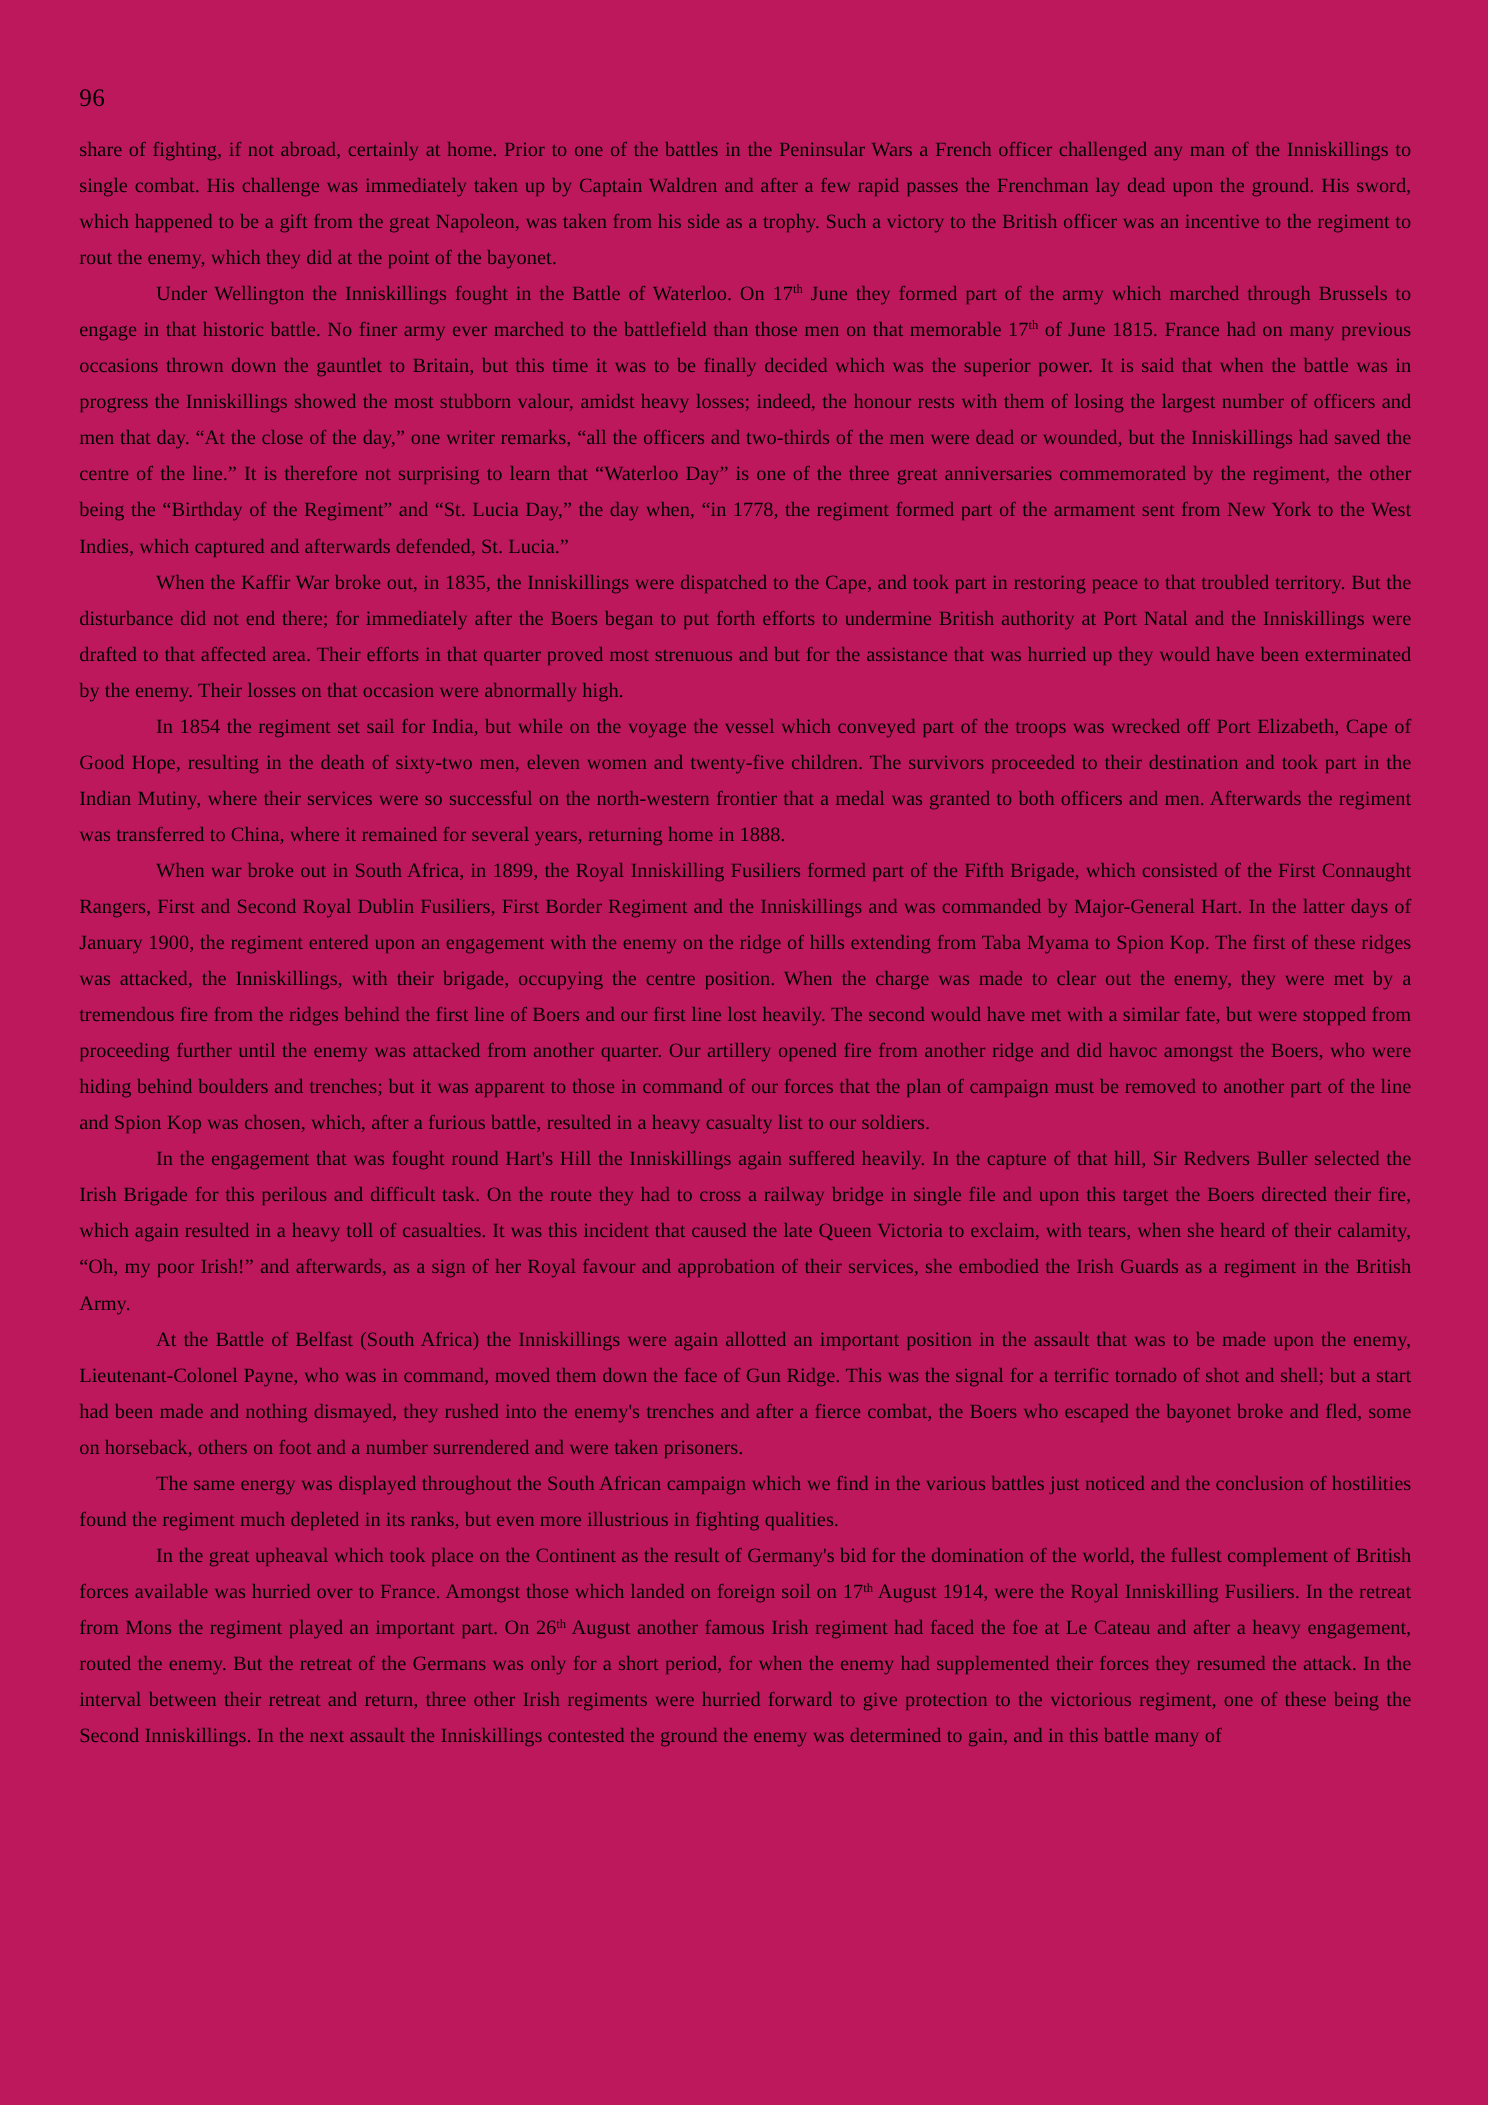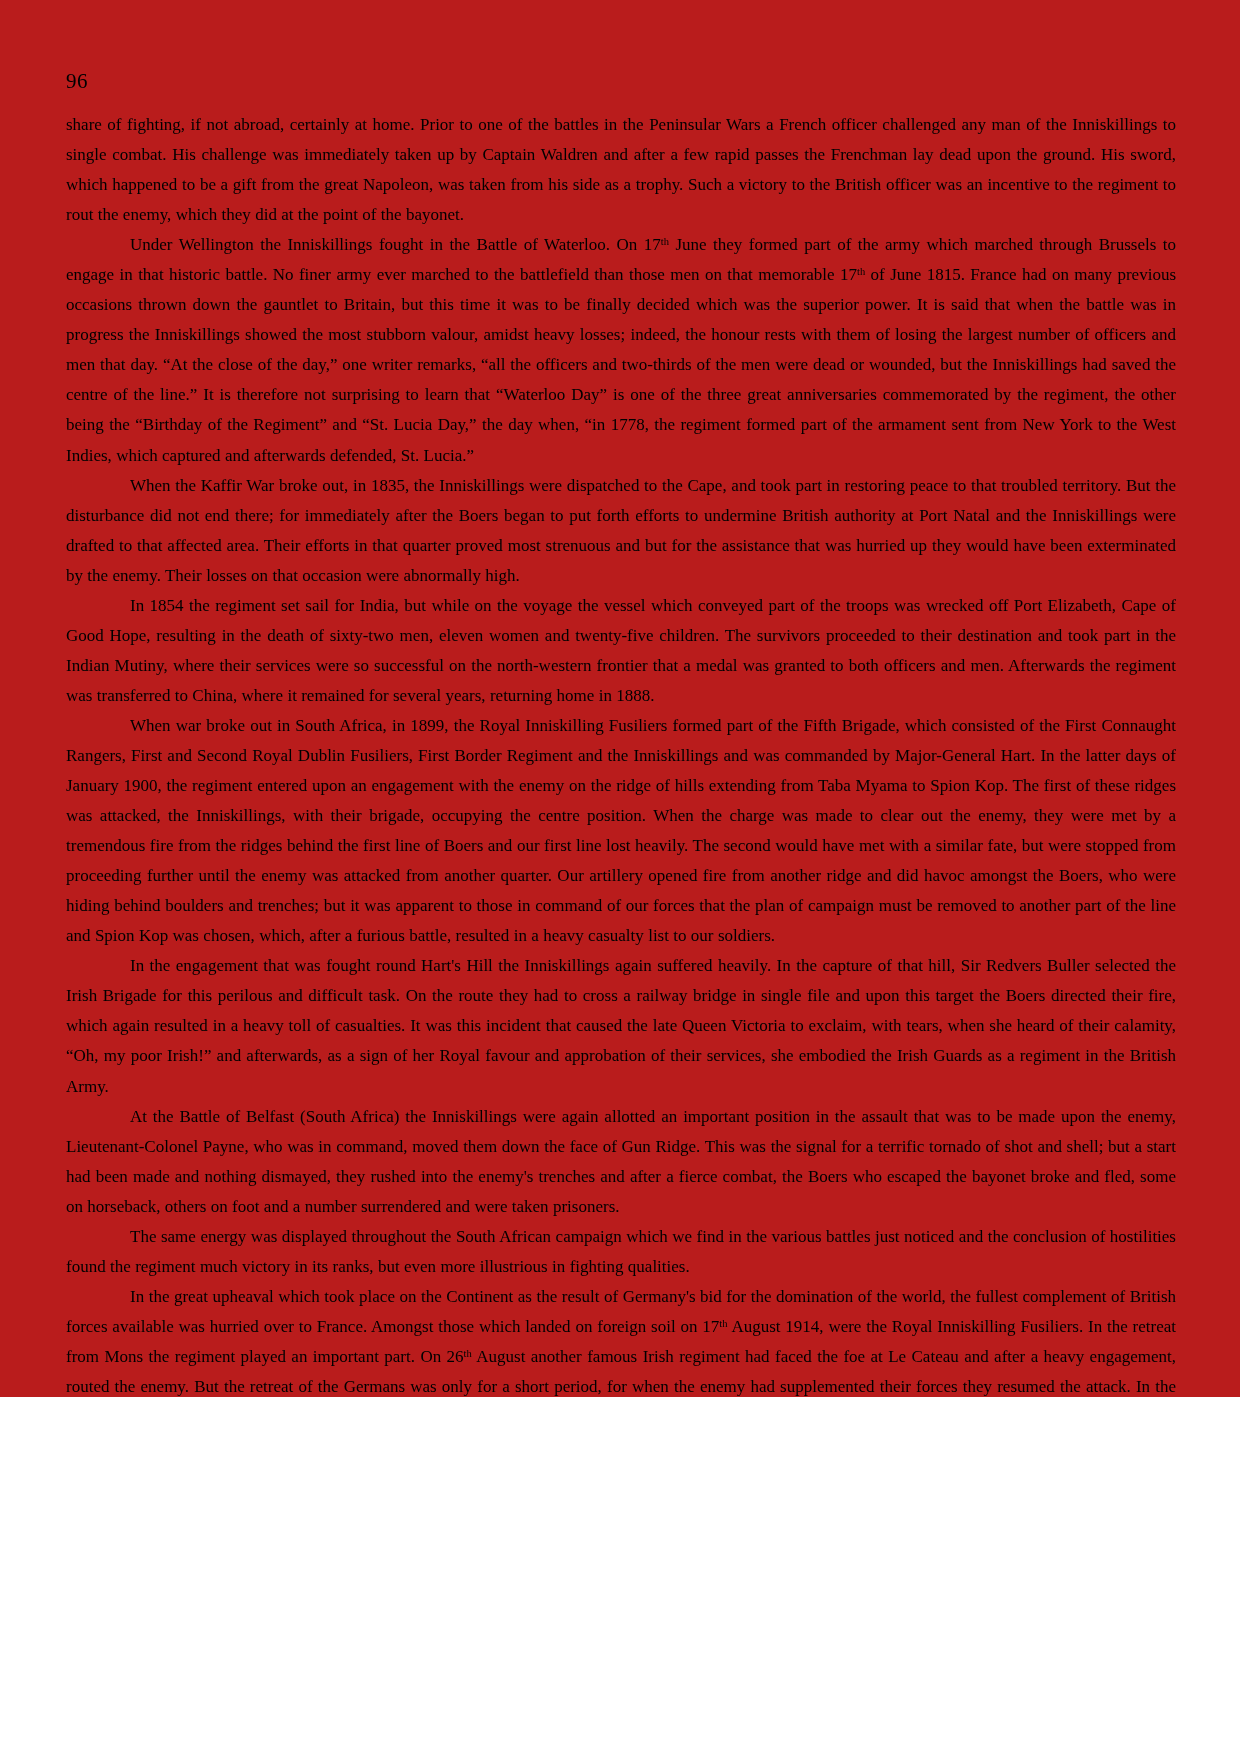--- a/index.html
+++ b/index.html
@@ -8,23 +8,23 @@
     padding: 0;
     background: #ffffff;
   }
   body {
     font-family: "Liberation Serif", "DejaVu Serif", serif;
     color: #000000;
   }
   .page {
     position: relative;
     width: 1240px;
-    height: 1397px;
+    height: 1754px;
     margin: 0 auto;
-    background: #b91c1c;
+    background: #be185d;
     box-sizing: border-box;
     overflow: hidden;
   }
   .page-inner {
     position: absolute;
     left: 66px;
     top: 62px;
     width: 1110px;
   }
   .running-head {
@@ -80,18 +80,18 @@
     </div>
 
     <div class="body-text" id="body-text">
         <p class=""><span>share of fighting, if not abroad, certainly at home.  Prior to one of the battles in the Peninsular Wars a French officer challenged any man of the Inniskillings to single combat.  His challenge was immediately taken up by Captain Waldren and after a few rapid passes the Frenchman lay dead upon the ground.  His sword, which happened to be a gift from the great Napoleon, was taken from his side as a trophy.  Such a victory to the British officer was an incentive to the regiment to rout the enemy, which they did at the point of the bayonet.</span></p>
         <p class="indent"><span>Under Wellington the Inniskillings fought in the Battle of Waterloo.  On 17</span><sup>th</sup><span> June they formed part of the army which marched through Brussels to engage in that historic battle.  No finer army ever marched to the battlefield than those men on that memorable 17</span><sup>th</sup><span> of June 1815.  France had on many previous occasions thrown down the gauntlet to Britain, but this time it was to be finally decided which was the superior power.  It is said that when the battle was in progress the Inniskillings showed the most stubborn valour, amidst heavy losses; indeed, the honour rests with them of losing the largest number of officers and men that day.  “At the close of the day,” one writer remarks, “all the officers and two-thirds of the men were dead or wounded, but the Inniskillings had saved the centre of the line.”  It is therefore not surprising to learn that “Waterloo Day” is one of the three great anniversaries commemorated by the regiment, the other being the “Birthday of the Regiment” and “St. Lucia Day,” the day when, “in 1778, the regiment formed part of the armament sent from New York to the West Indies, which captured and afterwards defended, St. Lucia.”</span></p>
         <p class="indent"><span>When the Kaffir War broke out, in 1835, the Inniskillings were dispatched to the Cape, and took part in restoring peace to that troubled territory.  But the disturbance did not end there; for immediately after the Boers began to put forth efforts to undermine British authority at Port Natal and the Inniskillings were drafted to that affected area.  Their efforts in that quarter proved most strenuous and but for the assistance that was hurried up they would have been exterminated by the enemy.  Their losses on that occasion were abnormally high.</span></p>
         <p class="indent"><span>In 1854 the regiment set sail for India, but while on the voyage the vessel which conveyed part of the troops was wrecked off Port Elizabeth, Cape of Good Hope, resulting in the death of sixty-two men, eleven women and twenty-five children.  The survivors proceeded to their destination and took part in the Indian Mutiny, where their services were so successful on the north-western frontier that a medal was granted to both officers and men.  Afterwards the regiment was transferred to China, where it remained for several years, returning home in 1888.</span></p>
         <p class="indent"><span>When war broke out in South Africa, in 1899, the Royal Inniskilling Fusiliers formed part of the Fifth Brigade, which consisted of the First Connaught Rangers, First and Second Royal Dublin Fusiliers, First Border Regiment and the Inniskillings and was commanded by Major-General Hart.  In the latter days of January 1900, the regiment entered upon an engagement with the enemy on the ridge of hills extending from Taba Myama to Spion Kop.  The first of these ridges was attacked, the Inniskillings, with their brigade, occupying the centre position.  When the charge was made to clear out the enemy, they were met by a tremendous fire from the ridges behind the first line of Boers and our first line lost heavily.  The second would have met with a similar fate, but were stopped from proceeding further until the enemy was attacked from another quarter.  Our artillery opened fire from another ridge and did havoc amongst the Boers, who were hiding behind boulders and trenches; but it was apparent to those in command of our forces that the plan of campaign must be removed to another part of the line and Spion Kop was chosen, which, after a furious battle, resulted in a heavy casualty list to our soldiers.</span></p>
         <p class="indent"><span>In the engagement that was fought round Hart's Hill the Inniskillings again suffered heavily.  In the capture of that hill, Sir Redvers Buller selected the Irish Brigade for this perilous and difficult task.  On the route they had to cross a railway bridge in single file and upon this target the Boers directed their fire, which again resulted in a heavy toll of casualties.  It was this incident that caused the late Queen Victoria to exclaim, with tears, when she heard of their calamity, “Oh, my poor Irish!” and afterwards, as a sign of her Royal favour and approbation of their services, she embodied the Irish Guards as a regiment in the British Army.</span></p>
         <p class="indent"><span>At the Battle of Belfast (South Africa) the Inniskillings were again allotted an important position in the assault that was to be made upon the enemy, Lieutenant-Colonel Payne, who was in command, moved them down the face of Gun Ridge.  This was the signal for a terrific tornado of shot and shell; but a start had been made and nothing dismayed, they rushed into the enemy's trenches and after a fierce combat, the Boers who escaped the bayonet broke and fled, some on horseback, others on foot and a number surrendered and were taken prisoners.</span></p>
-        <p class="indent"><span>The same energy was displayed throughout the South African campaign which we find in the various battles just noticed and the conclusion of hostilities found the regiment much victory in its ranks, but even more illustrious in fighting qualities.</span></p>
+        <p class="indent"><span>The same energy was displayed throughout the South African campaign which we find in the various battles just noticed and the conclusion of hostilities found the regiment much depleted in its ranks, but even more illustrious in fighting qualities.</span></p>
         <p class="indent"><span>In the great upheaval which took place on the Continent as the result of Germany's bid for the domination of the world, the fullest complement of British forces available was hurried over to France.  Amongst those which landed on foreign soil on 17</span><sup>th</sup><span> August 1914, were the Royal Inniskilling Fusiliers.  In the retreat from Mons the regiment played an important part.  On 26</span><sup>th</sup><span> August another famous Irish regiment had faced the foe at Le Cateau and after a heavy engagement, routed the enemy.  But the retreat of the Germans was only for a short period, for when the enemy had supplemented their forces they resumed the attack.  In the interval between their retreat and return, three other Irish regiments were hurried forward to give protection to the victorious regiment, one of these being the Second Inniskillings.  In the next assault the Inniskillings contested the ground the enemy was determined to gain, and in this battle many of</span></p>
       </div>
 
   </div>
 </div>
 
 </body></html>

